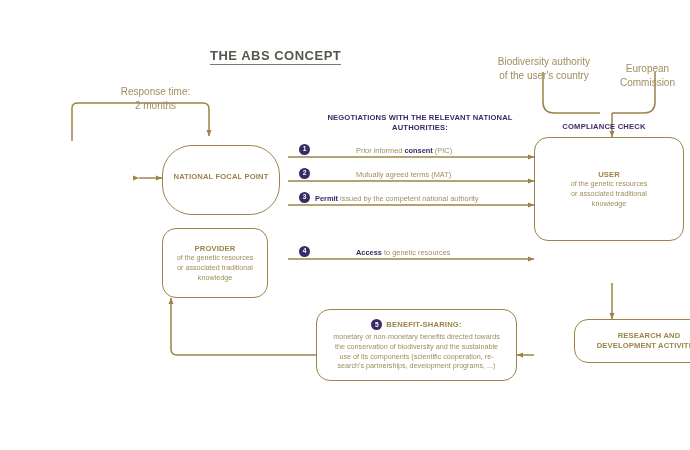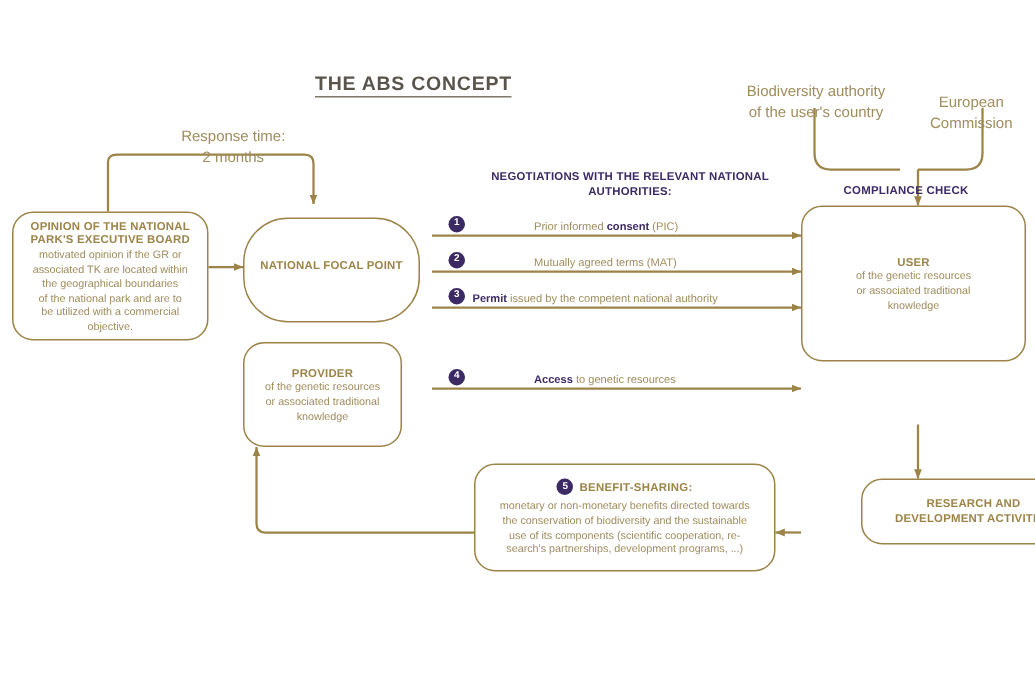--- a/index.html
+++ b/index.html
@@ -159,30 +159,20 @@
 of the user's country</div>
   <div class="flab" style="left:605px;top:62px;width:85px;">European Commission</div>
   <div class="flab purple" style="left:544px;top:94px;width:120px;font-size:7.6px;">COMPLIANCE CHECK</div>
 
   <div class="flab" style="left:108px;top:85px;width:95px;">Response time:
 2 months</div>
 
   <div id="negHead">NEGOTIATIONS WITH
 THE RELEVANT NATIONAL AUTHORITIES:</div>
 
-  <div class="box" style="left:8px;top:141px;width:131px;height:86px;">
-    <div class="hd">OPINION OF THE NATIONAL
-PARK'S EXECUTIVE BOARD</div>
-    <div class="bd" style="white-space:pre-line;">motivated opinion if the GR or
-associated TK are located within
-the geographical boundaries
-of the national park and are to
-be utilized with a commercial
-objective.</div>
-  </div>
 
   <div class="box" style="left:162px;top:145px;width:118px;height:70px;border-radius:30px;">
     <div class="hd">NATIONAL FOCAL POINT</div>
     <div class="gap2"></div>
   </div>
 
   <div class="box" style="left:162px;top:228px;width:106px;height:70px;">
     <div class="hd">PROVIDER</div>
     <div class="bd" style="white-space:pre-line;">of the genetic resources
 or associated traditional

